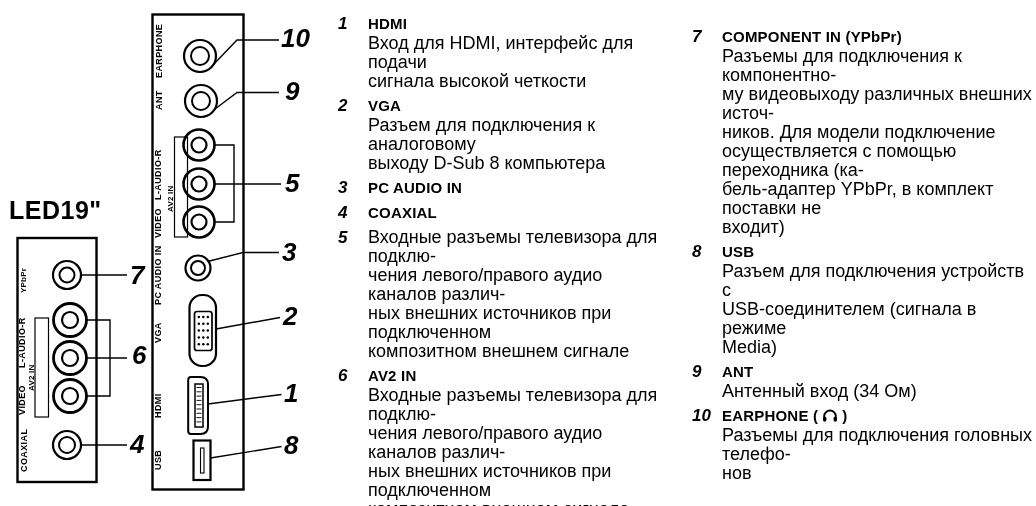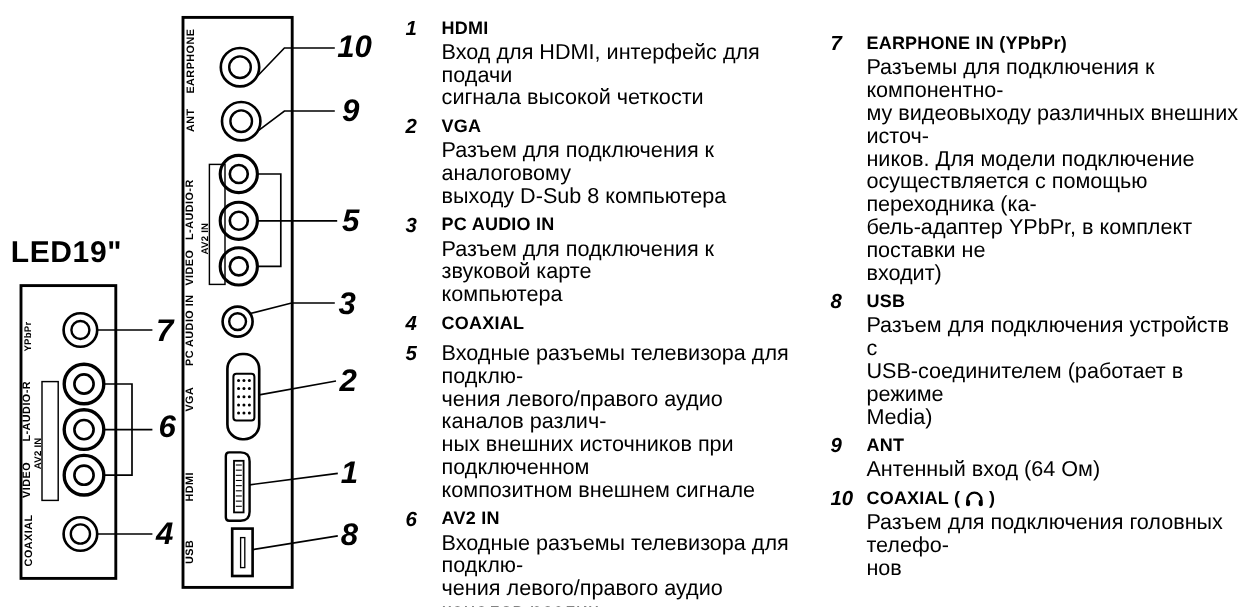--- a/index.html
+++ b/index.html
@@ -185,22 +185,20 @@
         <div class="desc-title">VGA</div>
         <div class="desc-lines">Разъем для подключения к аналоговому
 выходу D-Sub 8 компьютера</div>
       </div>
     </div>
 
     <div class="desc-item">
       <span class="num">3</span>
       <div class="desc-body">
         <div class="desc-title">PC AUDIO IN</div>
-        <div class="desc-lines">Разъем для подключения к звуковой карте
-компьютера</div>
       </div>
     </div>
 
     <div class="desc-item">
       <span class="num">4</span>
       <div class="desc-body">
         <div class="desc-title">COAXIAL</div>
       </div>
     </div>
 
@@ -224,59 +222,59 @@
 композитном внешнем сигнале</div>
       </div>
     </div>
   </div>
 
   <div class="col col2">
 
     <div class="desc-item">
       <span class="num">7</span>
       <div class="desc-body">
-        <div class="desc-title">EARPHONE IN (YPbPr)</div>
+        <div class="desc-title">COMPONENT IN (YPbPr)</div>
         <div class="desc-lines">Разъемы для подключения к компонентно-
 му видеовыходу различных внешних источ-
 ников. Для модели подключение
 осуществляется с помощью переходника (ка-
 бель-адаптер YPbPr, в комплект поставки не
 входит)</div>
       </div>
     </div>
 
     <div class="desc-item">
       <span class="num">8</span>
       <div class="desc-body">
         <div class="desc-title">USB</div>
         <div class="desc-lines">Разъем для подключения устройств с
-USB-соединителем (работает в режиме
+USB-соединителем (сигнала в режиме
 Media)</div>
       </div>
     </div>
 
     <div class="desc-item">
       <span class="num">9</span>
       <div class="desc-body">
         <div class="desc-title">ANT</div>
-        <div class="desc-lines">Антенный вход (64 Ом)</div>
+        <div class="desc-lines">Антенный вход (34 Ом)</div>
       </div>
     </div>
 
     <div class="desc-item">
       <span class="num">10</span>
       <div class="desc-body">
         <div class="desc-title">
-          <span>COAXIAL (</span>
+          <span>EARPHONE (</span>
           <svg class="hp-icon" width="16" height="14" viewBox="0 0 20 18">
             <path d="M2.5,11 V9.5 a7.5,7.5 0 0 1 15,0 V11" fill="none" stroke="#000" stroke-width="2.4"></path>
             <rect x="1" y="9.5" width="4.4" height="7" rx="2.2" fill="#000"></rect>
             <rect x="14.6" y="9.5" width="4.4" height="7" rx="2.2" fill="#000"></rect>
           </svg>
           <span>)</span>
         </div>
-        <div class="desc-lines">Разъем для подключения головных телефо-
+        <div class="desc-lines">Разъемы для подключения головных телефо-
 нов</div>
       </div>
     </div>
   </div>
 
 </div>
 
 </body></html>

